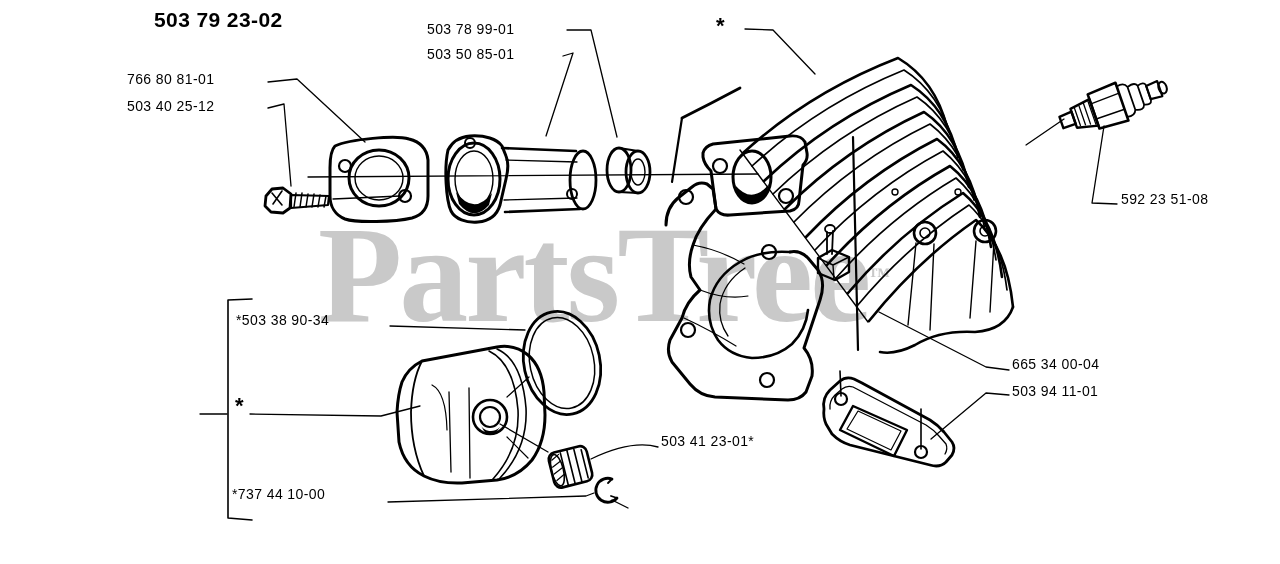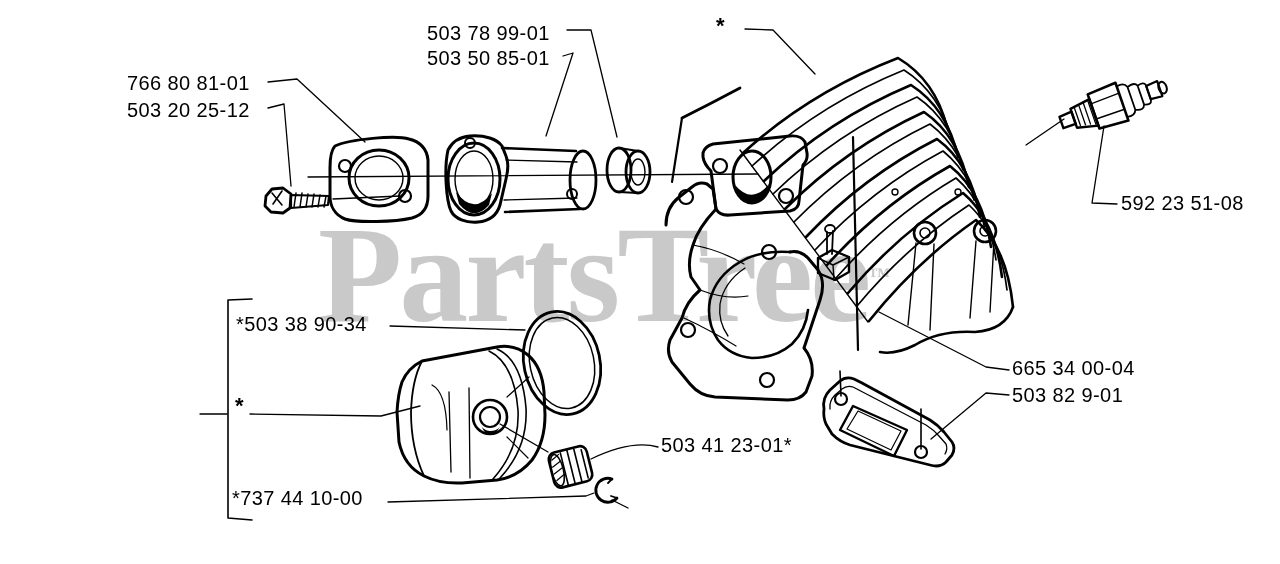--- a/index.html
+++ b/index.html
@@ -10,21 +10,21 @@
   
   #watermark{
     position:absolute;left:318px;top:206px;z-index:1;
     font-family:"Liberation Serif","DejaVu Serif",serif;
     font-weight:bold;font-size:138px;line-height:1;color:#c9c9c9;
     letter-spacing:-3px;white-space:nowrap;user-select:none;
   }
   #watermark .tm{font-size:22px;vertical-align:38px;letter-spacing:0;}
   #art{position:absolute;left:0;top:0;z-index:2;}
   .lbl{
-    position:absolute;z-index:3;color:#000;font-size:20px;line-height:1.1;
+    position:absolute;z-index:3;color:#000;font-size:14px;line-height:1.1;
     letter-spacing:0.4px;white-space:nowrap;
   }
   .lbl.bold{font-weight:bold;font-size:21px;}
   .lbl.star{font-weight:bold;font-size:22px;}
 </style>
 </head>
 <body>
 
 <div id="stage">
 
@@ -194,25 +194,26 @@
       <path d="M824,409 Q822,398 830,390 L840,381 Q846,376 854,379 L862,383 L930,420 Q938,425 944,432 L952,442 Q956,448 952,455 L946,462 Q940,468 930,465 L918,462 L850,445 Q840,442 832,434 L826,424 Q823,417 824,409 Z" stroke-width="2.8"></path>
       <path d="M830,409 Q829,401 835,395 L842,389 Q847,385 853,387 L926,425 Q934,430 939,436 L946,444 Q948,449 945,454" stroke-width="1.3"></path>
       <path d="M853,406 L907,430 L894,456 L840,430 Z" stroke-width="2.4"></path>
       <path d="M858,411 L901,431 L891,450 L847,429 Z" stroke-width="1.2"></path>
       <circle cx="841" cy="399" r="6" stroke-width="2.2"></circle>
       <circle cx="921" cy="452" r="6" stroke-width="2.2"></circle>
       <path d="M840,371 L841,396 M921,409 L921,449" stroke-width="1.6"></path>
     </g>
   </svg>
 
+  <div class="lbl bold" style="left:154px;top:8px">503 79 23-02</div>
   <div class="lbl" style="left:127px;top:72px">766 80 81-01</div>
-  <div class="lbl" style="left:127px;top:99px">503 20 25-12</div>
+  <div class="lbl" style="left:127px;top:99px">503 40 25-12</div>
   <div class="lbl" style="left:427px;top:22px">503 78 99-01</div>
   <div class="lbl" style="left:427px;top:47px">503 50 85-01</div>
   <div class="lbl star" style="left:716px;top:14px">*</div>
   <div class="lbl" style="left:1121px;top:192px">592 23 51-08</div>
   <div class="lbl" style="left:236px;top:313px">*503 38 90-34</div>
   <div class="lbl star" style="left:235px;top:394px">*</div>
   <div class="lbl" style="left:661px;top:434px">503 41 23-01*</div>
   <div class="lbl" style="left:232px;top:487px">*737 44 10-00</div>
   <div class="lbl" style="left:1012px;top:357px">665 34 00-04</div>
-  <div class="lbl" style="left:1012px;top:384px">503 82 9-01</div>
+  <div class="lbl" style="left:1012px;top:384px">503 94 11-01</div>
 </div>
 
 </body></html>

